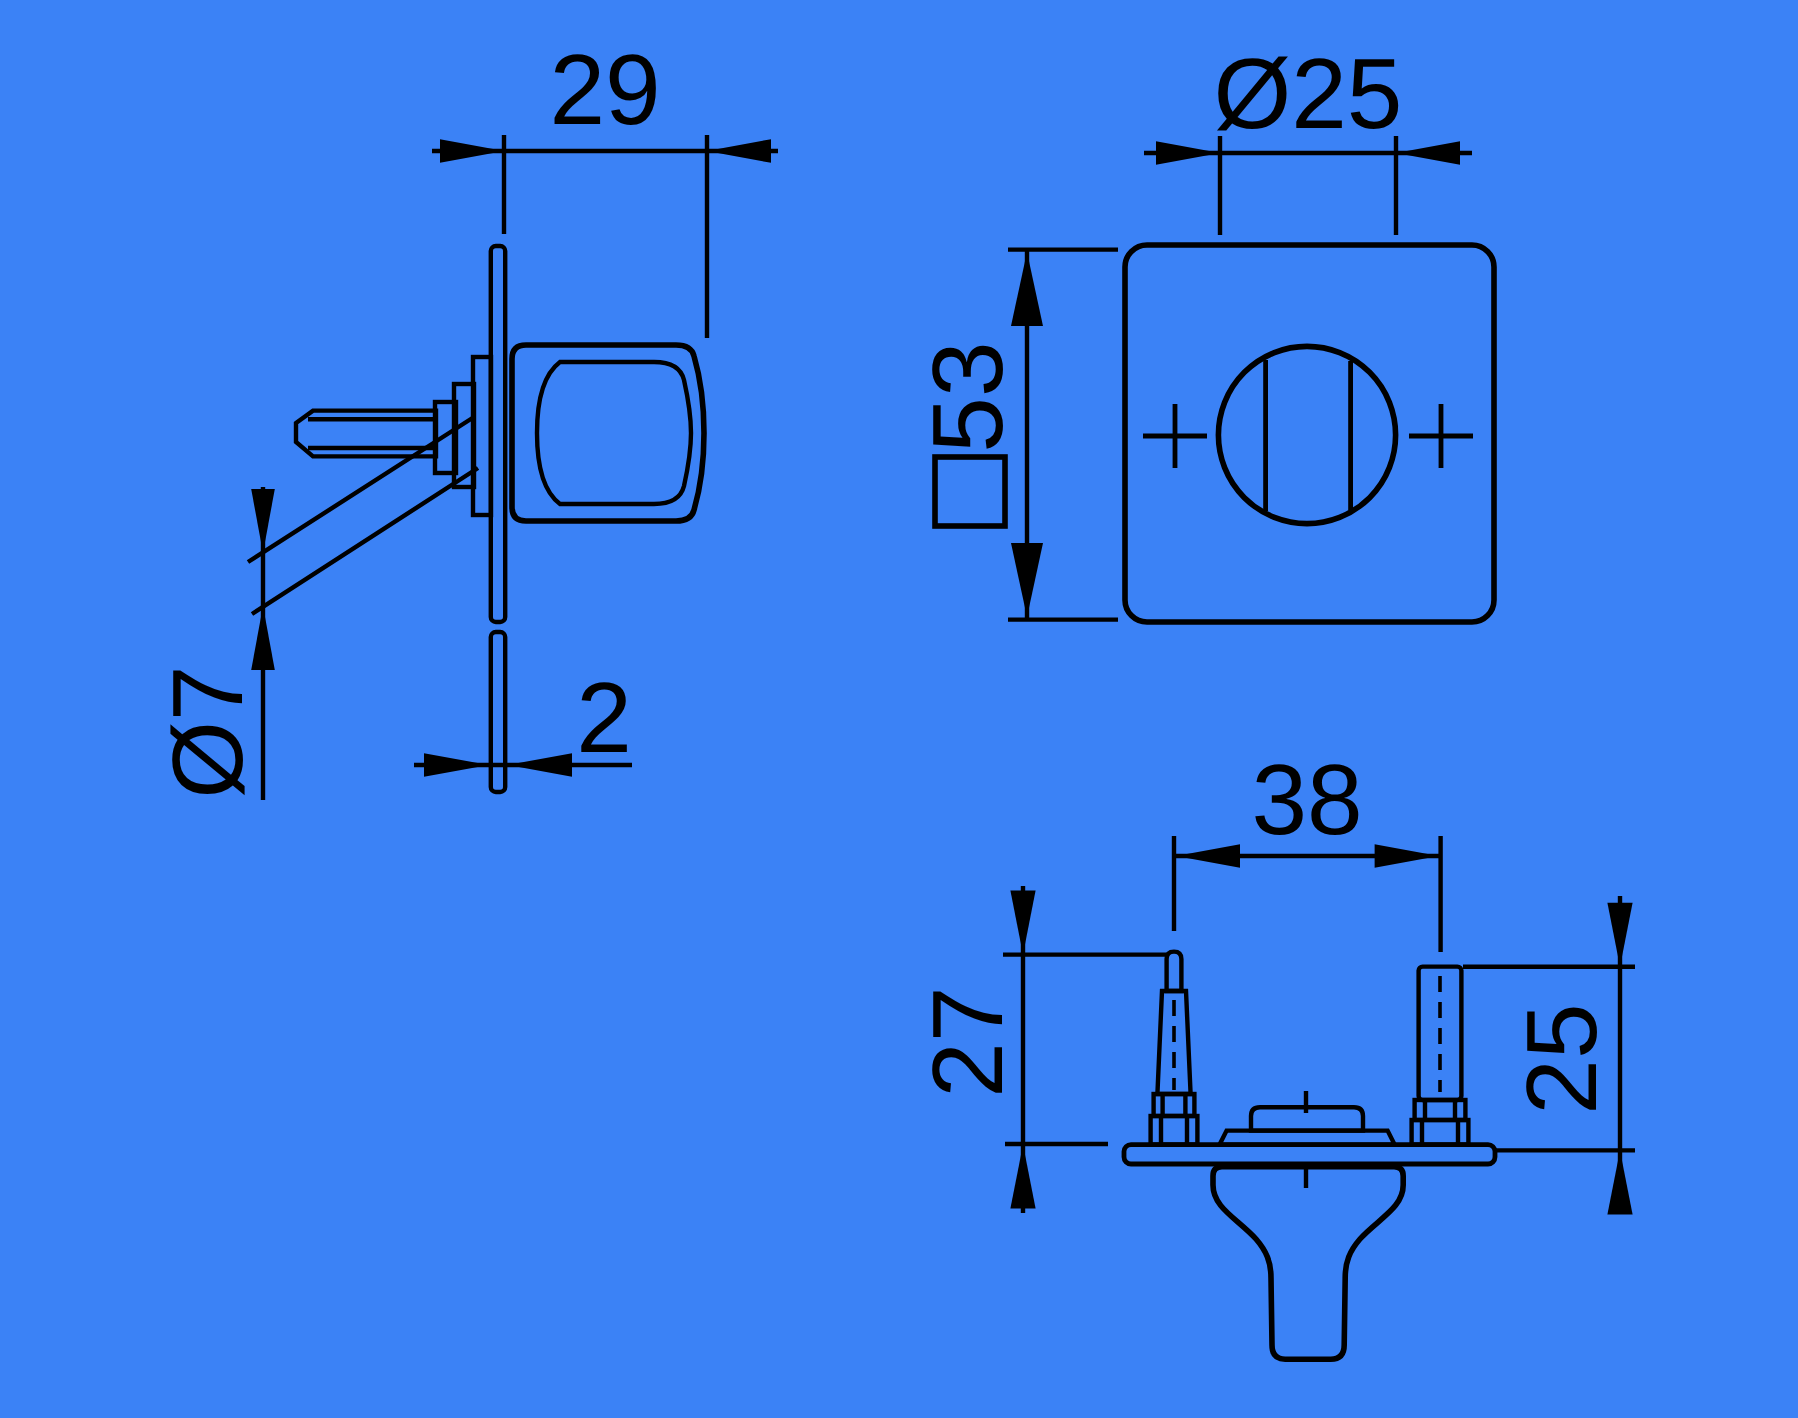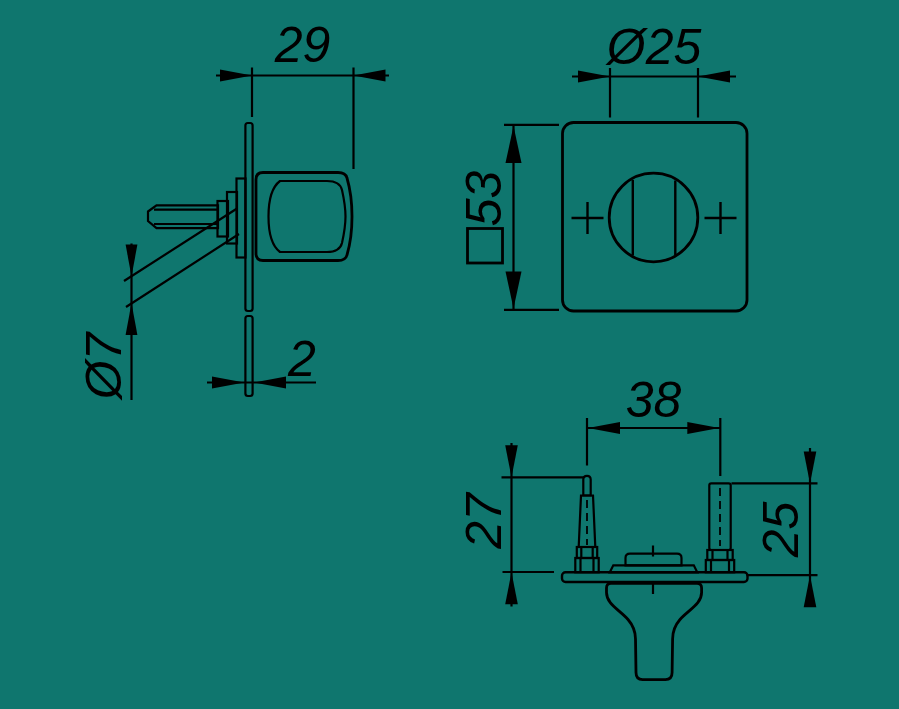--- a/index.html
+++ b/index.html
@@ -1,22 +1,21 @@
 <!DOCTYPE html>
 <html><head>
 <meta charset="utf-8">
 <style>
   html,body{margin:0;padding:0;background:#ffffff;}
   .stage{
     position:relative;
     width:899px;height:709px;
-    background:#0f766e;
+    background:#3b82f6;
     font-family:"Liberation Sans", sans-serif;
     overflow:hidden;
-    font-style:italic;
   }
   svg{display:block;}
   svg text{
     font-family:"Liberation Sans","DejaVu Sans",sans-serif;
     font-size:50px;
     fill:#000;
   }
   .ln{stroke:#000;fill:none;stroke-width:2.2;}
   .ln-thick{stroke:#000;fill:none;stroke-width:2.8;}
   .ln-mid{stroke:#000;fill:none;stroke-width:2.4;}

